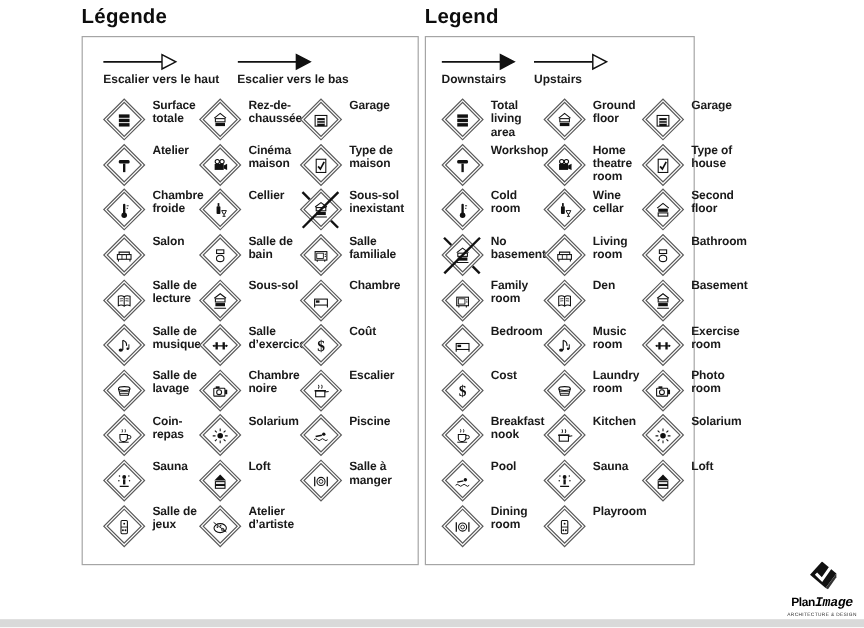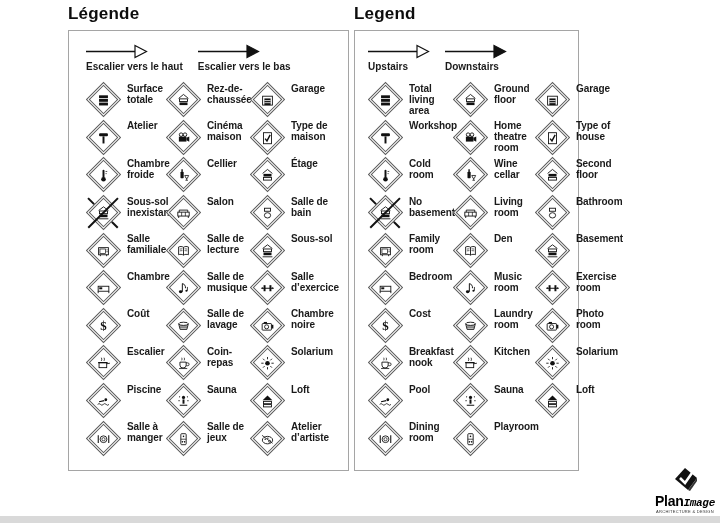--- a/index.html
+++ b/index.html
@@ -25,21 +25,21 @@
            transform:rotate(45deg);display:flex;align-items:center;justify-content:center;}
   .glyph{width:16px;height:16px;transform:rotate(-45deg);display:block;}
   .crossed::before,.crossed::after{content:"";position:absolute;left:-4px;top:16.2px;width:42px;height:1.7px;background:#111;}
   .crossed::before{transform:rotate(45deg);}
   .crossed::after{transform:rotate(-45deg);}
   .label{font-size:10px;line-height:11px;font-weight:bold;color:#1a1a1a;white-space:pre-line;letter-spacing:-.1px;}
   .bottom-bar{position:absolute;left:0;right:0;bottom:0;height:7px;background:#d9d9d9;}
   .logo{position:absolute;right:4px;bottom:9px;width:62px;text-align:center;line-height:1;}
   .logo-icon svg{display:block;margin:0 auto 1px auto;}
   .brand{white-space:nowrap;}
-  .brand-bold{font-size:14px;font-weight:bold;color:#000;letter-spacing:-.3px;}
+  .brand-bold{font-size:10px;font-weight:bold;color:#000;letter-spacing:-.3px;}
   .brand-italic{font-family:Liberation Mono, monospace;font-style:italic;font-weight:bold;font-size:11px;color:#000;letter-spacing:-.3px;}
   .logo-caption{font-size:4px;color:#333;letter-spacing:.3px;margin-top:1px;}
 </style>
 </head>
 <body>
 
 <div class="page">
 
   <div class="panel panel-french">
     <div class="panel-title">Légende</div>
@@ -163,32 +163,20 @@
                   <rect x="5.6" y="5.2" width="3.6" height="7.2" rx="0.8" fill="#111"></rect>
                   <path d="M10.4,9.3 h4.4 l-1.5,3.2 h-1.4 z" fill="none" stroke="#111" stroke-width="0.9"></path>
                   <line x1="12.6" y1="12.6" x2="12.6" y2="14.4" stroke="#111" stroke-width="0.9"></line>
                   <line x1="11.2" y1="14.7" x2="14" y2="14.7" stroke="#111" stroke-width="0.9"></line>
                 </svg>
               </span>
             </span>
             <span class="label">Cellier</span>
           </div>
           <div class="cell">
-            <span class="icon-wrap">
-              <span class="diamond">
-                <svg class="glyph" viewBox="0 0 18 18">
-                  <polyline points="3.5,7 9,2.5 14.5,7" fill="none" stroke="#111"></polyline>
-                  <rect x="4.5" y="7.5" width="9" height="3" fill="#111"></rect>
-                  <rect x="4.5" y="11.5" width="9" height="3" fill="none" stroke="#111"></rect>
-                </svg>
-              </span>
-            </span>
-            <span class="label">Étage</span>
-          </div>
-          <div class="cell">
             <span class="icon-wrap crossed">
               <span class="diamond">
                 <svg class="glyph" viewBox="0 0 18 18">
                   <polyline points="3.5,6 9,1.8 14.5,6" fill="none" stroke="#111"></polyline>
                   <rect x="4.5" y="6.5" width="9" height="3" fill="none" stroke="#111"></rect>
                   <rect x="4.5" y="10.5" width="9" height="3" fill="#111"></rect>
                   <line x1="3.5" y1="15.3" x2="14.5" y2="15.3" stroke="#111"></line>
                 </svg>
               </span>
             </span>
@@ -486,33 +474,33 @@
   </div>
 
   <div class="panel panel-english">
     <div class="panel-title">Legend</div>
     <div class="legend-box">
       <div class="arrows-row">
           <div class="arrow-group">
             <span class="arrow-ico">
               <svg width="62" height="15" viewBox="0 0 62 15">
                 <line x1="0" y1="7.5" x2="49" y2="7.5" stroke="#111" stroke-width="1.4"></line>
-                <polygon points="49,1.5 60.5,7.5 49,13.5" fill="#fff" stroke="#111" stroke-width="1.2"></polygon>
+                <polygon points="49,1.5 60.5,7.5 49,13.5" fill="#111" stroke="#111" stroke-width="1.2"></polygon>
               </svg>
             </span>
-            <span class="arrow-label">Upstairs</span>
+            <span class="arrow-label">Downstairs</span>
           </div>
           <div class="arrow-group">
             <span class="arrow-ico">
               <svg width="62" height="15" viewBox="0 0 62 15">
                 <line x1="0" y1="7.5" x2="49" y2="7.5" stroke="#111" stroke-width="1.4"></line>
-                <polygon points="49,1.5 60.5,7.5 49,13.5" fill="#111" stroke="#111" stroke-width="1.2"></polygon>
+                <polygon points="49,1.5 60.5,7.5 49,13.5" fill="#fff" stroke="#111" stroke-width="1.2"></polygon>
               </svg>
             </span>
-            <span class="arrow-label">Downstairs</span>
+            <span class="arrow-label">Upstairs</span>
           </div>
         </div>
       <div class="legend-grid">
           <div class="cell">
             <span class="icon-wrap">
               <span class="diamond">
                 <svg class="glyph" viewBox="0 0 18 18">
                   <rect x="4" y="3.5" width="10" height="3.2" fill="#111"></rect>
                   <rect x="4" y="7.6" width="10" height="3.2" fill="#111"></rect>
                   <rect x="4" y="11.7" width="10" height="3.2" fill="#111"></rect>

